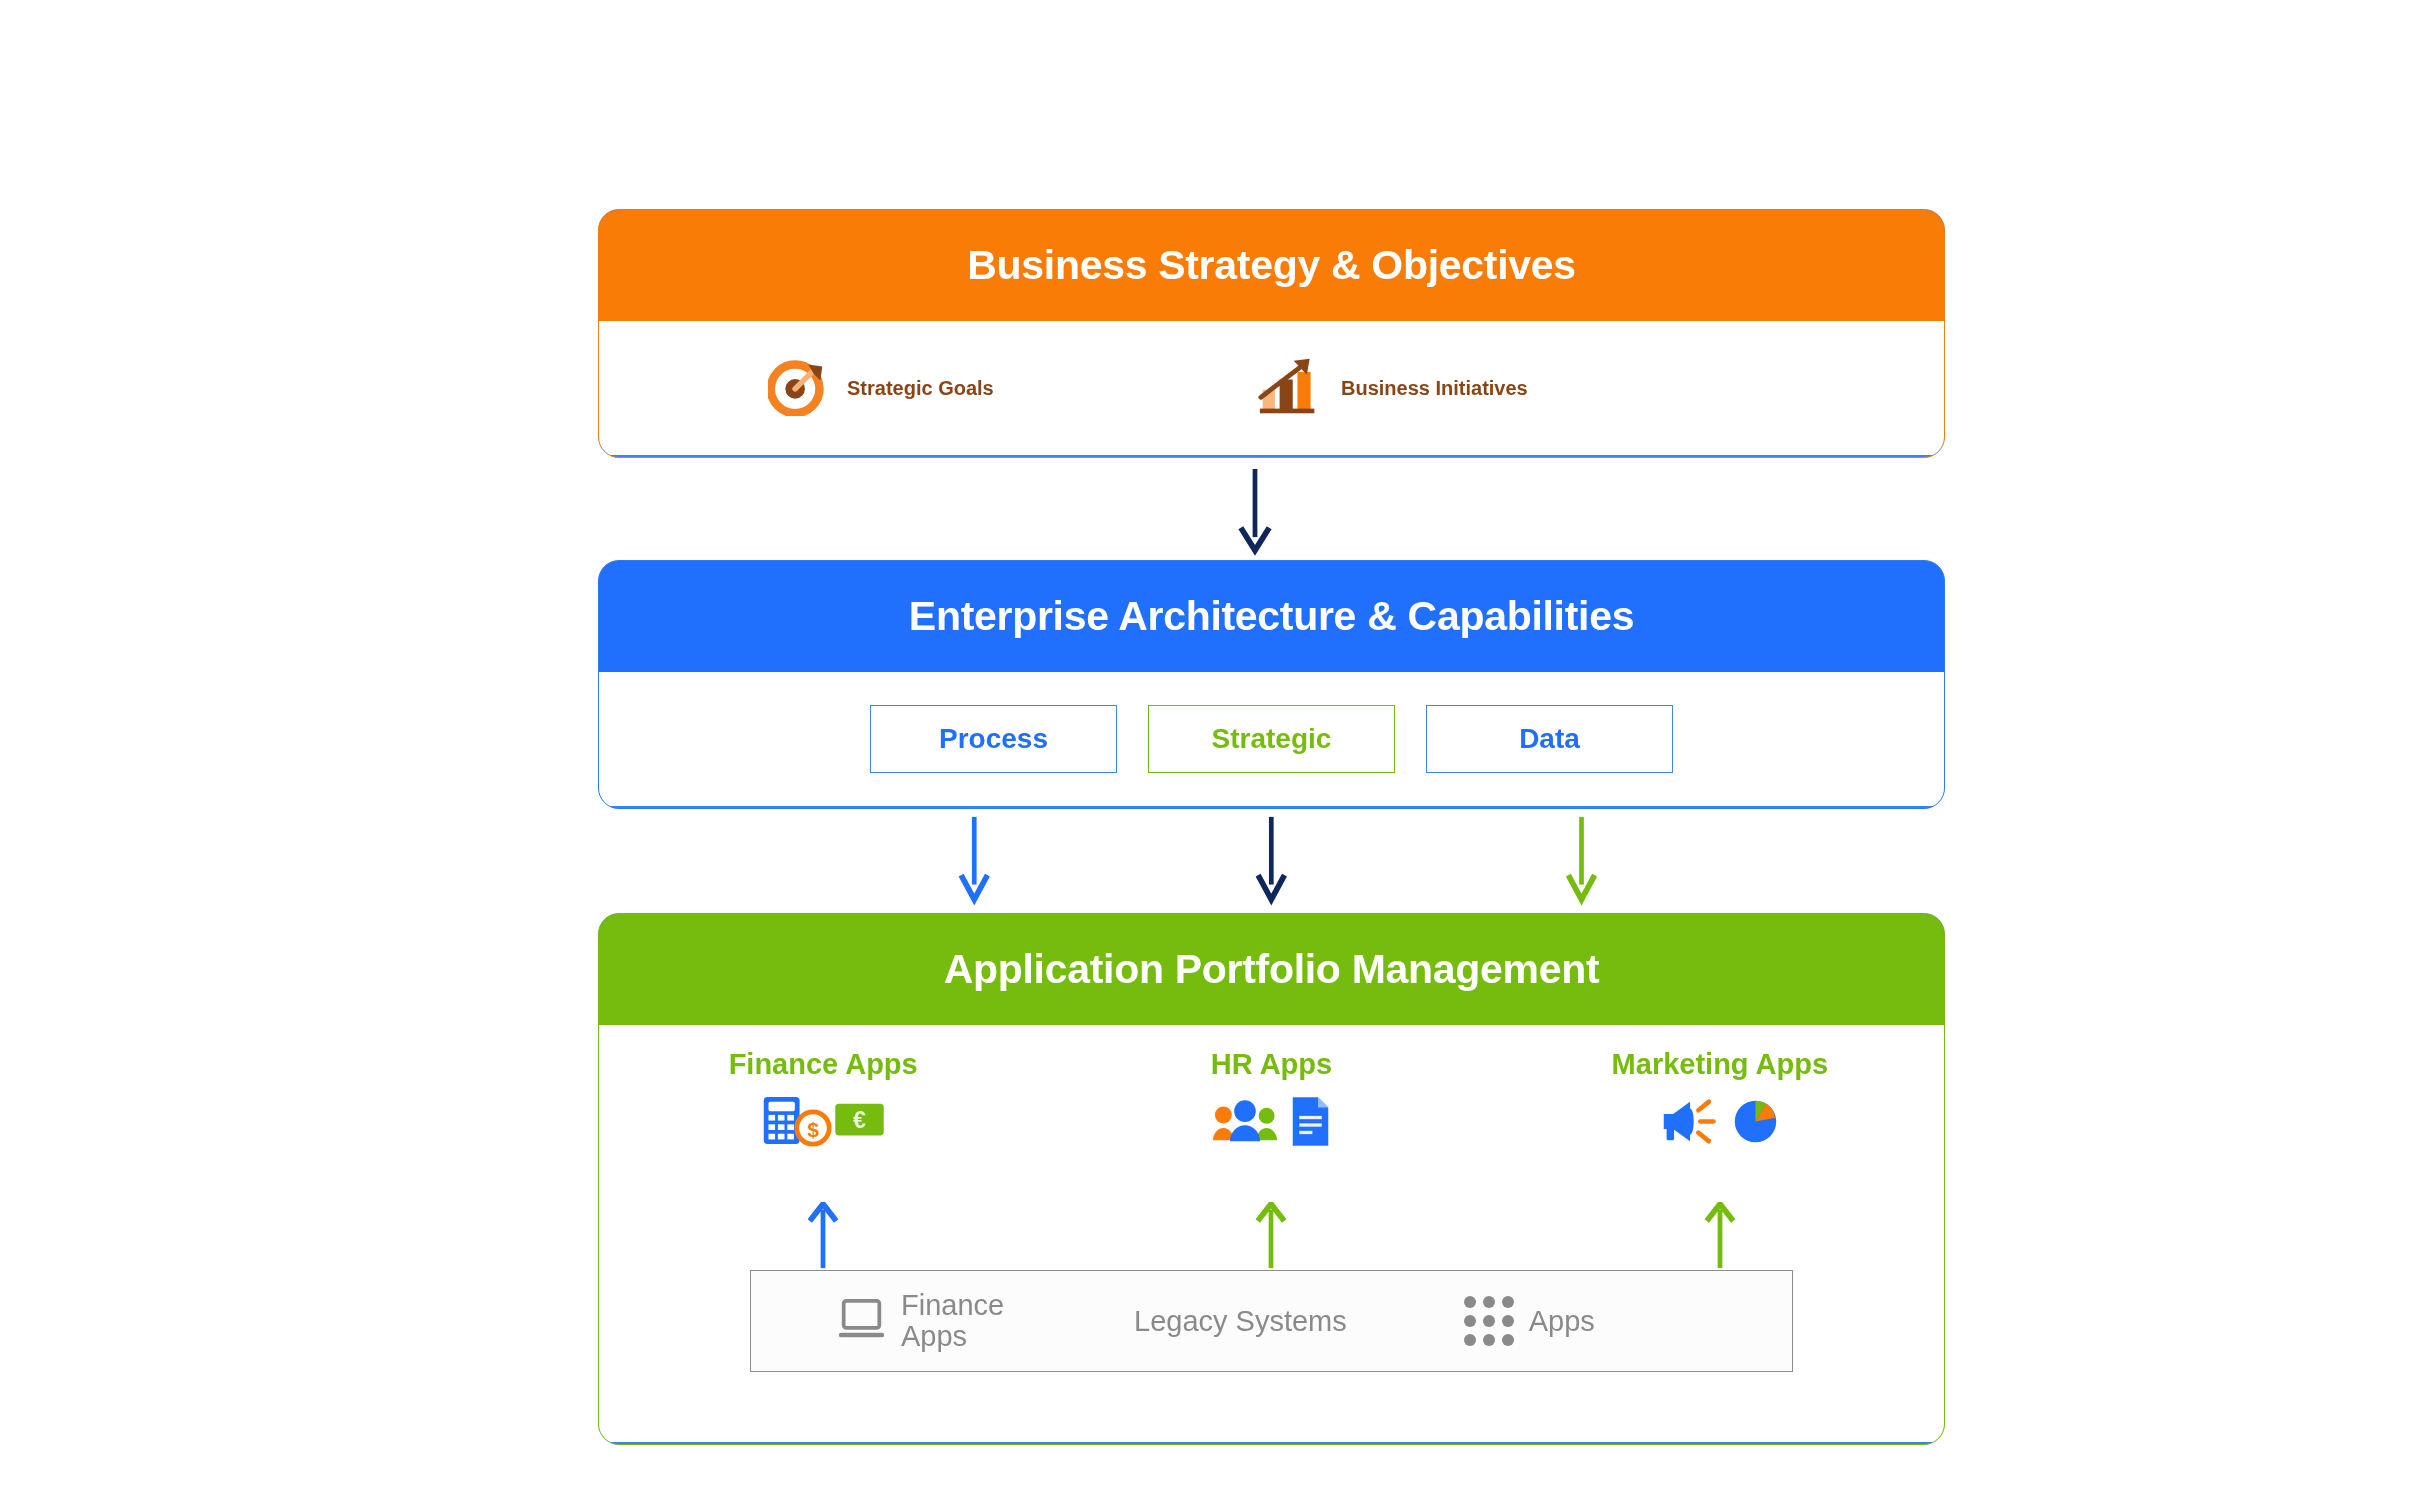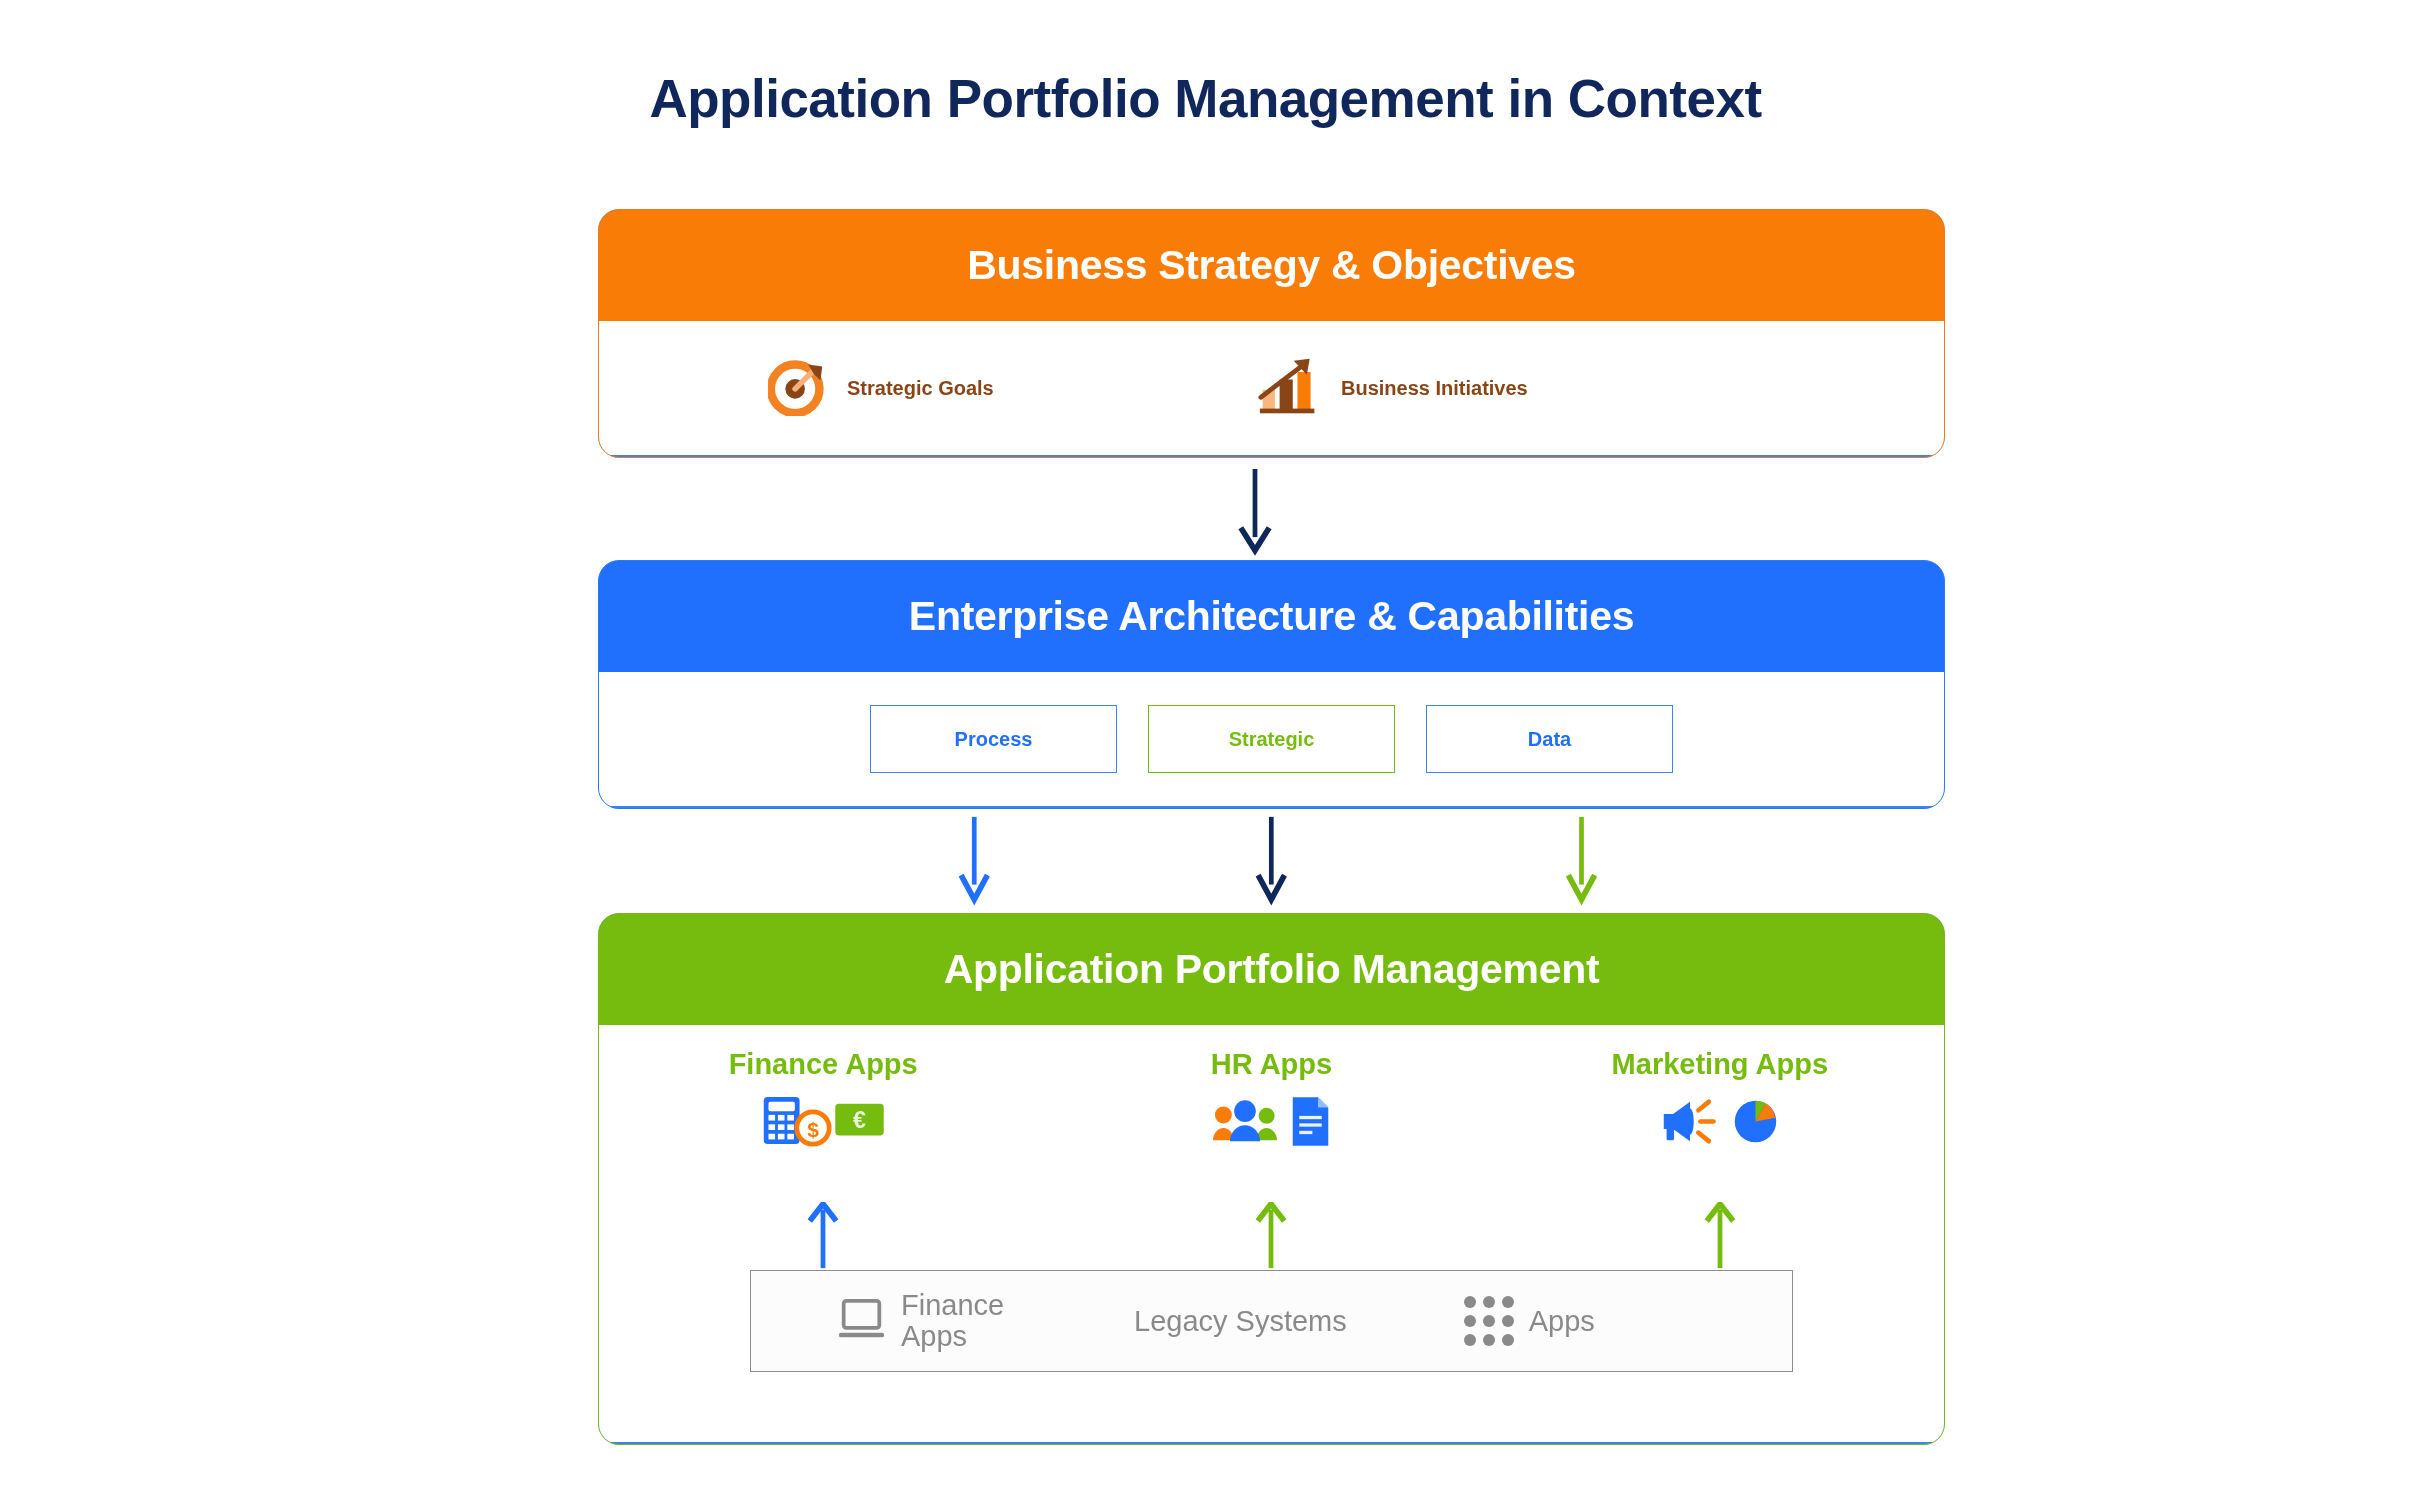--- a/index.html
+++ b/index.html
@@ -96,21 +96,21 @@
     align-items: center;
     justify-content: center;
     gap: 31px;
   }
   .chip {
     width: 247px;
     height: 68px;
     display: flex;
     align-items: center;
     justify-content: center;
-    font-size: 20px;
+    font-size: 28px;
     font-weight: bold;
     background: #ffffff;
   }
   .chip-blue { border: 1.9px solid #3b86f0; color: #2070fd; }
   .chip-green { border: 1.9px solid #76bc0f; color: #76bc0f; }
 
   
   .layer-apm {
     top: 913px;
     height: 532px;
@@ -206,21 +206,20 @@
     width: 12.2px; height: 12.2px;
     border-radius: 50%;
     background: #8a8a8a;
   }
 </style>
 </head>
 <body>
 
 <div id="stage">
 
-  <div class="page-title">Application Portfolio Management in Context</div>
 
   <div class="layer layer-strategy">
     <div class="layer-header">Business Strategy &amp; Objectives</div>
     <div class="layer-body">
 
       <div class="kv goals">
         <span>
           <svg width="58" height="58" viewBox="0 0 62 62">
             <circle cx="29" cy="33" r="26" fill="none" stroke="#f58220" stroke-width="9"></circle>
             <circle cx="29" cy="33" r="10.5" fill="#8a4516"></circle>

